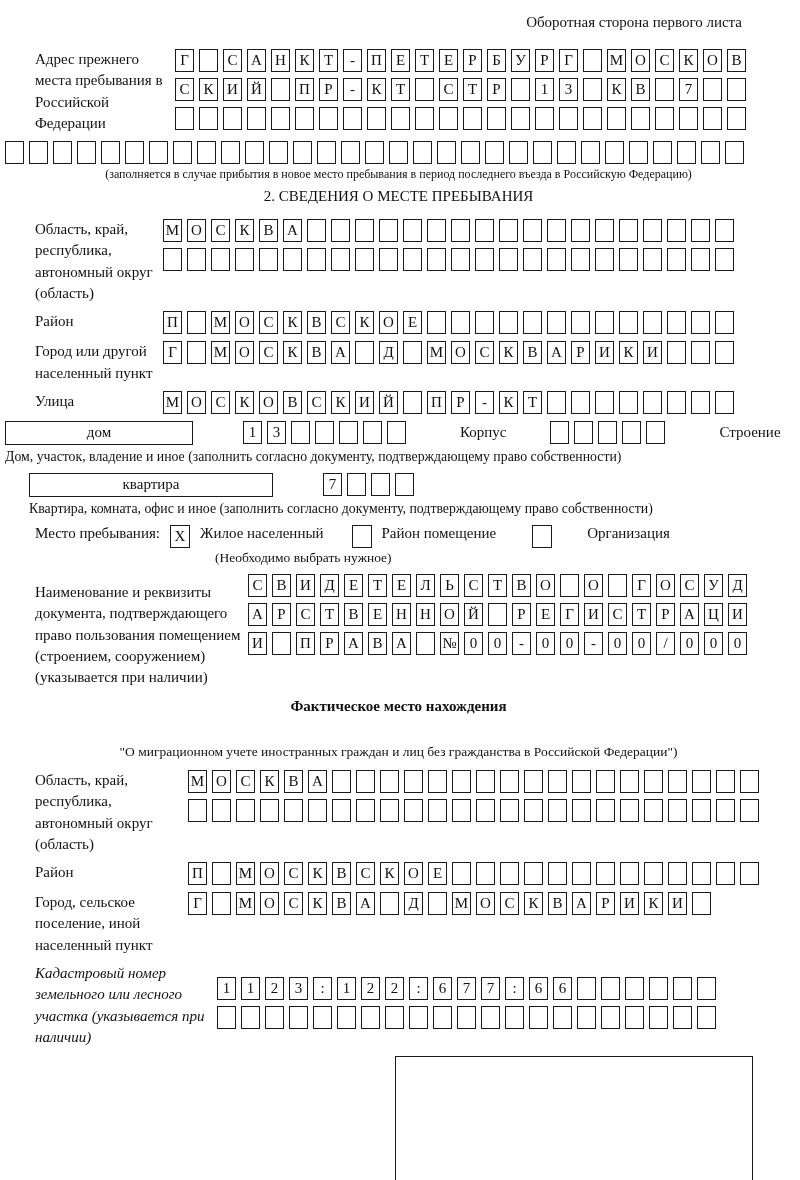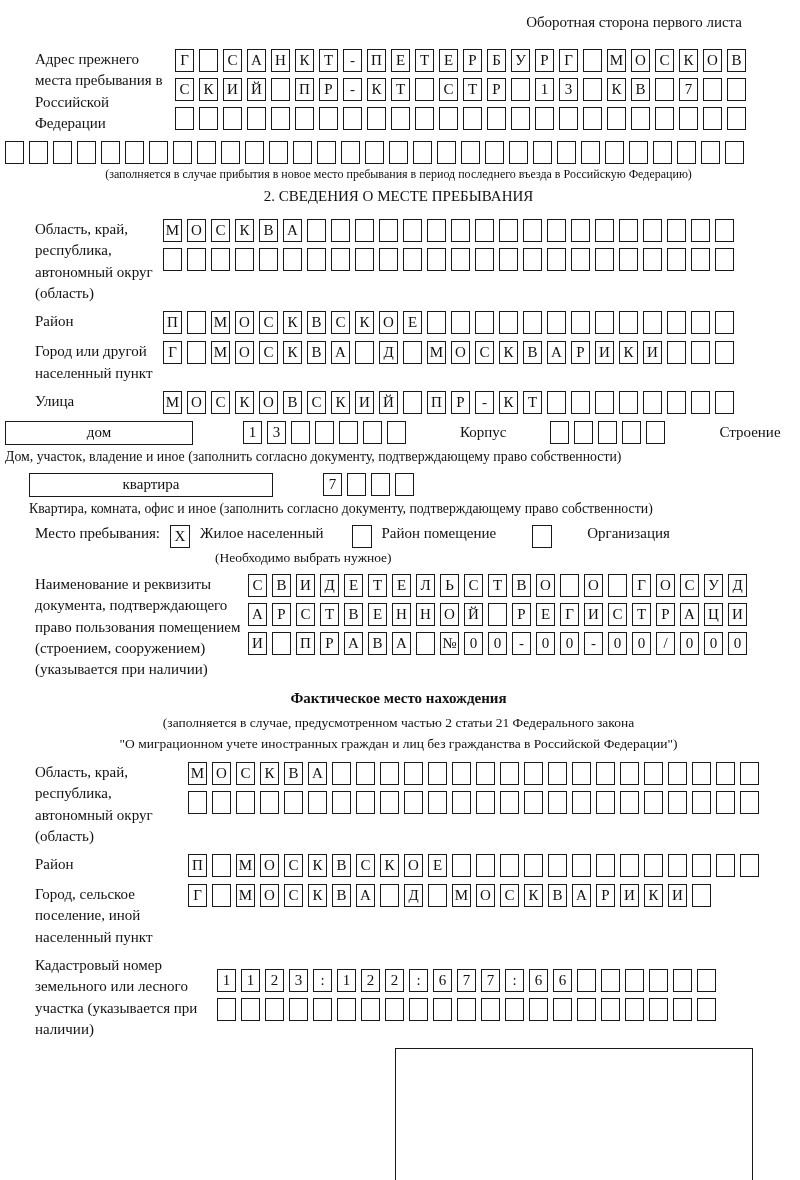--- a/index.html
+++ b/index.html
@@ -21,22 +21,22 @@
   }
 
   .fullrow { margin-left:-30px; margin-top:6px; }
 
   .note { font-size:12px; text-align:center; margin:3px 0 6px 0; }
   .section-title { font-size:15px; font-weight:normal; text-align:center; margin:6px 0 14px 0; }
 
   .labelcol-a { width:140px; }
   .labelcol-b { width:128px; }
   .labelcol-c { width:153px; }
-  .labelcol-doc { width:213px; }
-  .labelcol-cad { width:182px; }
+  .labelcol-doc { width:213px;margin-top:8px; }
+  .labelcol-cad { width:182px;font-style:italic; }
 
   .typebox {
     border:1.6px solid #1a1a1a; height:24px;
     display:flex; align-items:center; justify-content:center;
     font-size:15px; flex:0 0 auto;
   }
   .inline-row { display:flex; align-items:center; margin-bottom:4px;gap:40px; }
   .inline-label { font-size:15px; }
   .caption { font-size:13.8px; margin:2px 0 8px 0; }
 
@@ -453,21 +453,21 @@
           <span class="cell">/</span>
           <span class="cell">0</span>
           <span class="cell">0</span>
           <span class="cell">0</span>
         </div>
     </div>
   </div>
 
   <div class="subhead">Фактическое место нахождения</div>
   <div class="subnote">
-    <span>(заполняется в случае, предусмотренном частью 2 статьи 21 Федерального закона</span><br>
+    <br>
     <span>"О миграционном учете иностранных граждан и лиц без гражданства в Российской Федерации")</span>
   </div>
 
   <div class="field">
     <div class="field-label labelcol-c">Область, край, республика, автономный округ (область)</div>
     <div class="rows">
       <div class="cellgrid">
           <span class="cell">М</span>
           <span class="cell">О</span>
           <span class="cell">С</span>

